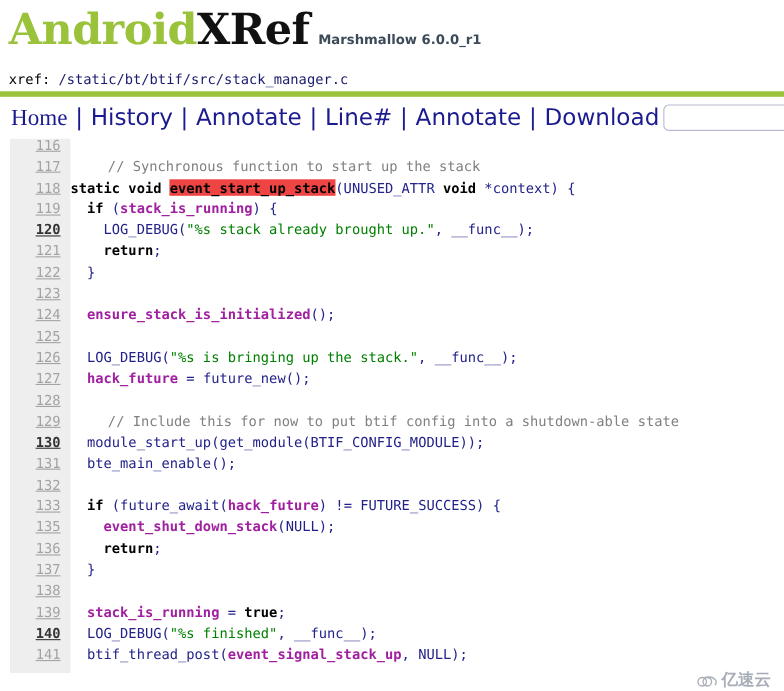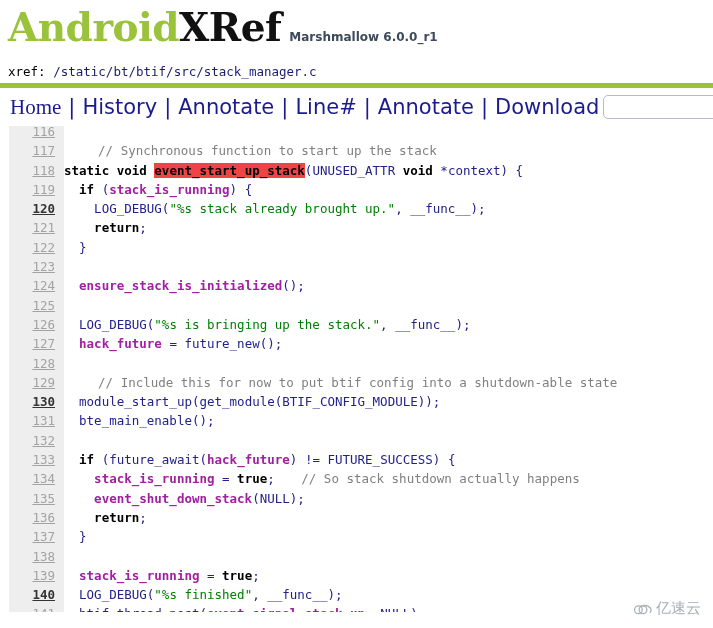--- a/index.html
+++ b/index.html
@@ -165,26 +165,27 @@
     font-weight: bold;
   }
 
   
   #code-lines .clip-top { margin-top: -4px; }
 
   
   #watermark {
     position: absolute;
     right: 12px;
-    bottom: 10px;
+    bottom: 0;
     display: flex;
     align-items: center;
     gap: 3px;
     opacity: 0.85;
     pointer-events: none;
+    font-weight: bold;
   }
   #watermark .wm-text {
     font-family: "DejaVu Sans", sans-serif;
     font-size: 15px;
     color: #9aa0ab;
     letter-spacing: 0px;
   }
 </style>
 </head>
 <body>
@@ -228,21 +229,20 @@
       <div class="code-line"><a href="#" class="lineno">124</a><span class="code-text"><span class="n">  </span><span class="d">ensure_stack_is_initialized</span><span class="n">();</span></span></div>
       <div class="code-line"><a href="#" class="lineno">125</a><span class="code-text"></span></div>
       <div class="code-line"><a href="#" class="lineno">126</a><span class="code-text"><span class="n">  </span><span class="n">LOG_DEBUG</span><span class="n">(</span><span class="s">"%s is bringing up the stack."</span><span class="n">, </span><span class="n">__func__</span><span class="n">);</span></span></div>
       <div class="code-line"><a href="#" class="lineno">127</a><span class="code-text"><span class="n">  </span><span class="d">hack_future</span><span class="n"> = </span><span class="n">future_new</span><span class="n">();</span></span></div>
       <div class="code-line"><a href="#" class="lineno">128</a><span class="code-text"></span></div>
       <div class="code-line"><a href="#" class="lineno">129</a><span class="code-text"><span class="n">  </span><span class="c">// Include this for now to put btif config into a shutdown-able state</span></span></div>
       <div class="code-line"><a href="#" class="lineno major">130</a><span class="code-text"><span class="n">  </span><span class="n">module_start_up</span><span class="n">(</span><span class="n">get_module</span><span class="n">(</span><span class="n">BTIF_CONFIG_MODULE</span><span class="n">));</span></span></div>
       <div class="code-line"><a href="#" class="lineno">131</a><span class="code-text"><span class="n">  </span><span class="n">bte_main_enable</span><span class="n">();</span></span></div>
       <div class="code-line"><a href="#" class="lineno">132</a><span class="code-text"></span></div>
       <div class="code-line"><a href="#" class="lineno">133</a><span class="code-text"><span class="n">  </span><span class="k">if</span><span class="n"> (</span><span class="n">future_await</span><span class="n">(</span><span class="d">hack_future</span><span class="n">) != </span><span class="n">FUTURE_SUCCESS</span><span class="n">) {</span></span></div>
-      <div class="code-line"><a href="#" class="lineno">134</a><span class="code-text"><span class="n">    </span><span class="d">stack_is_running</span><span class="n"> = </span><span class="k">true</span><span class="n">; </span><span class="c">// So stack shutdown actually happens</span></span></div>
       <div class="code-line"><a href="#" class="lineno">135</a><span class="code-text"><span class="n">    </span><span class="d">event_shut_down_stack</span><span class="n">(</span><span class="n">NULL</span><span class="n">);</span></span></div>
       <div class="code-line"><a href="#" class="lineno">136</a><span class="code-text"><span class="n">    </span><span class="k">return</span><span class="n">;</span></span></div>
       <div class="code-line"><a href="#" class="lineno">137</a><span class="code-text"><span class="n">  }</span></span></div>
       <div class="code-line"><a href="#" class="lineno">138</a><span class="code-text"></span></div>
       <div class="code-line"><a href="#" class="lineno">139</a><span class="code-text"><span class="n">  </span><span class="d">stack_is_running</span><span class="n"> = </span><span class="k">true</span><span class="n">;</span></span></div>
       <div class="code-line"><a href="#" class="lineno major">140</a><span class="code-text"><span class="n">  </span><span class="n">LOG_DEBUG</span><span class="n">(</span><span class="s">"%s finished"</span><span class="n">, </span><span class="n">__func__</span><span class="n">);</span></span></div>
       <div class="code-line"><a href="#" class="lineno">141</a><span class="code-text"><span class="n">  </span><span class="n">btif_thread_post</span><span class="n">(</span><span class="d">event_signal_stack_up</span><span class="n">, </span><span class="n">NULL</span><span class="n">);</span></span></div>
     </div>
 </div>
 

